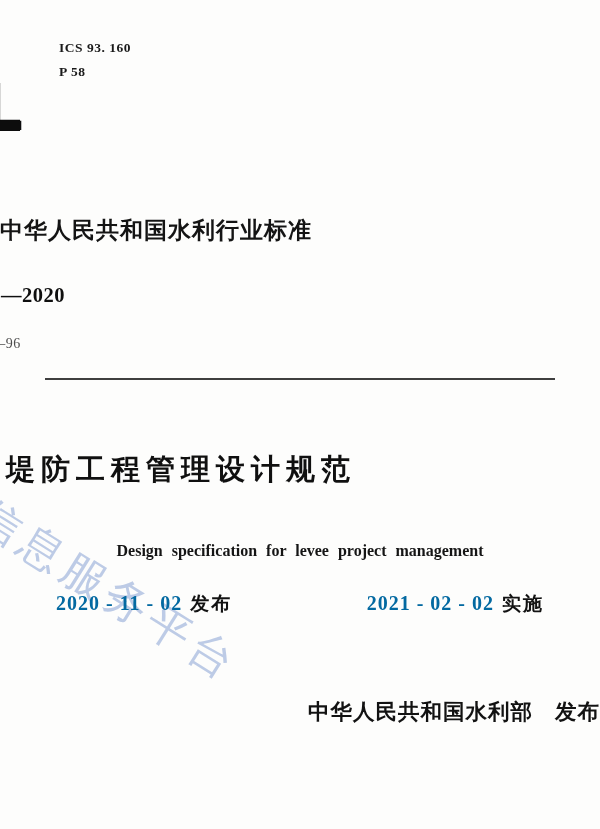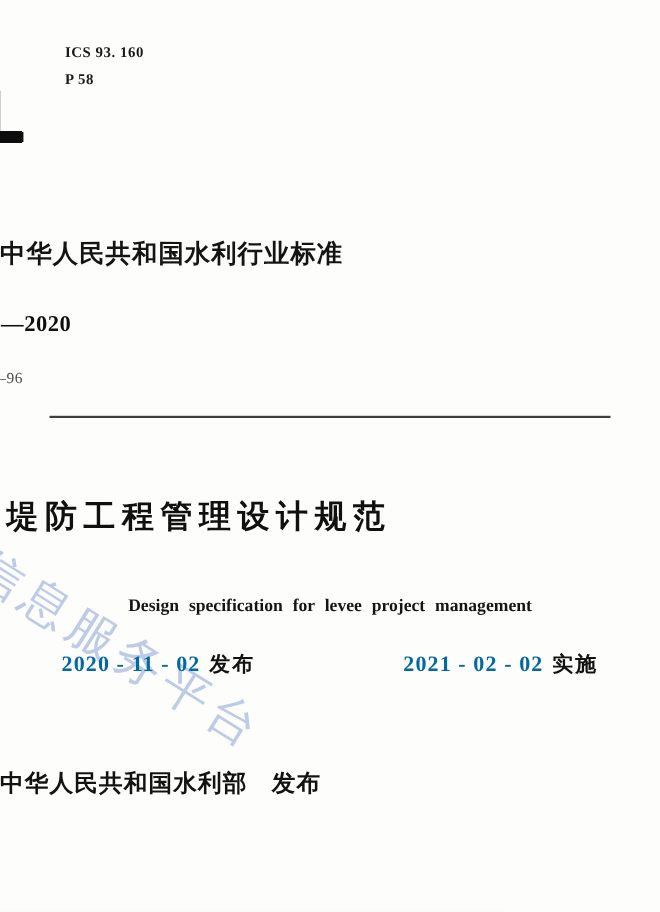--- a/index.html
+++ b/index.html
@@ -140,21 +140,21 @@
     letter-spacing: 2px;
     margin-left: 4px;
     color: #121212;
   }
   
   .publisher {
     position: absolute;
     top: 697px;
     left: 0;
     width: 100%;
-    text-align: left;
+    text-align: right;
     font-family: "Liberation Sans", sans-serif;
     font-weight: bold;
     font-size: 21.5px;
     letter-spacing: 1px;
     color: #121212;
     z-index: 2;
   }
   .publisher .gap { display: inline-block; width: 22px; }
   .layer { position: relative; z-index: 2; }
 </style>

